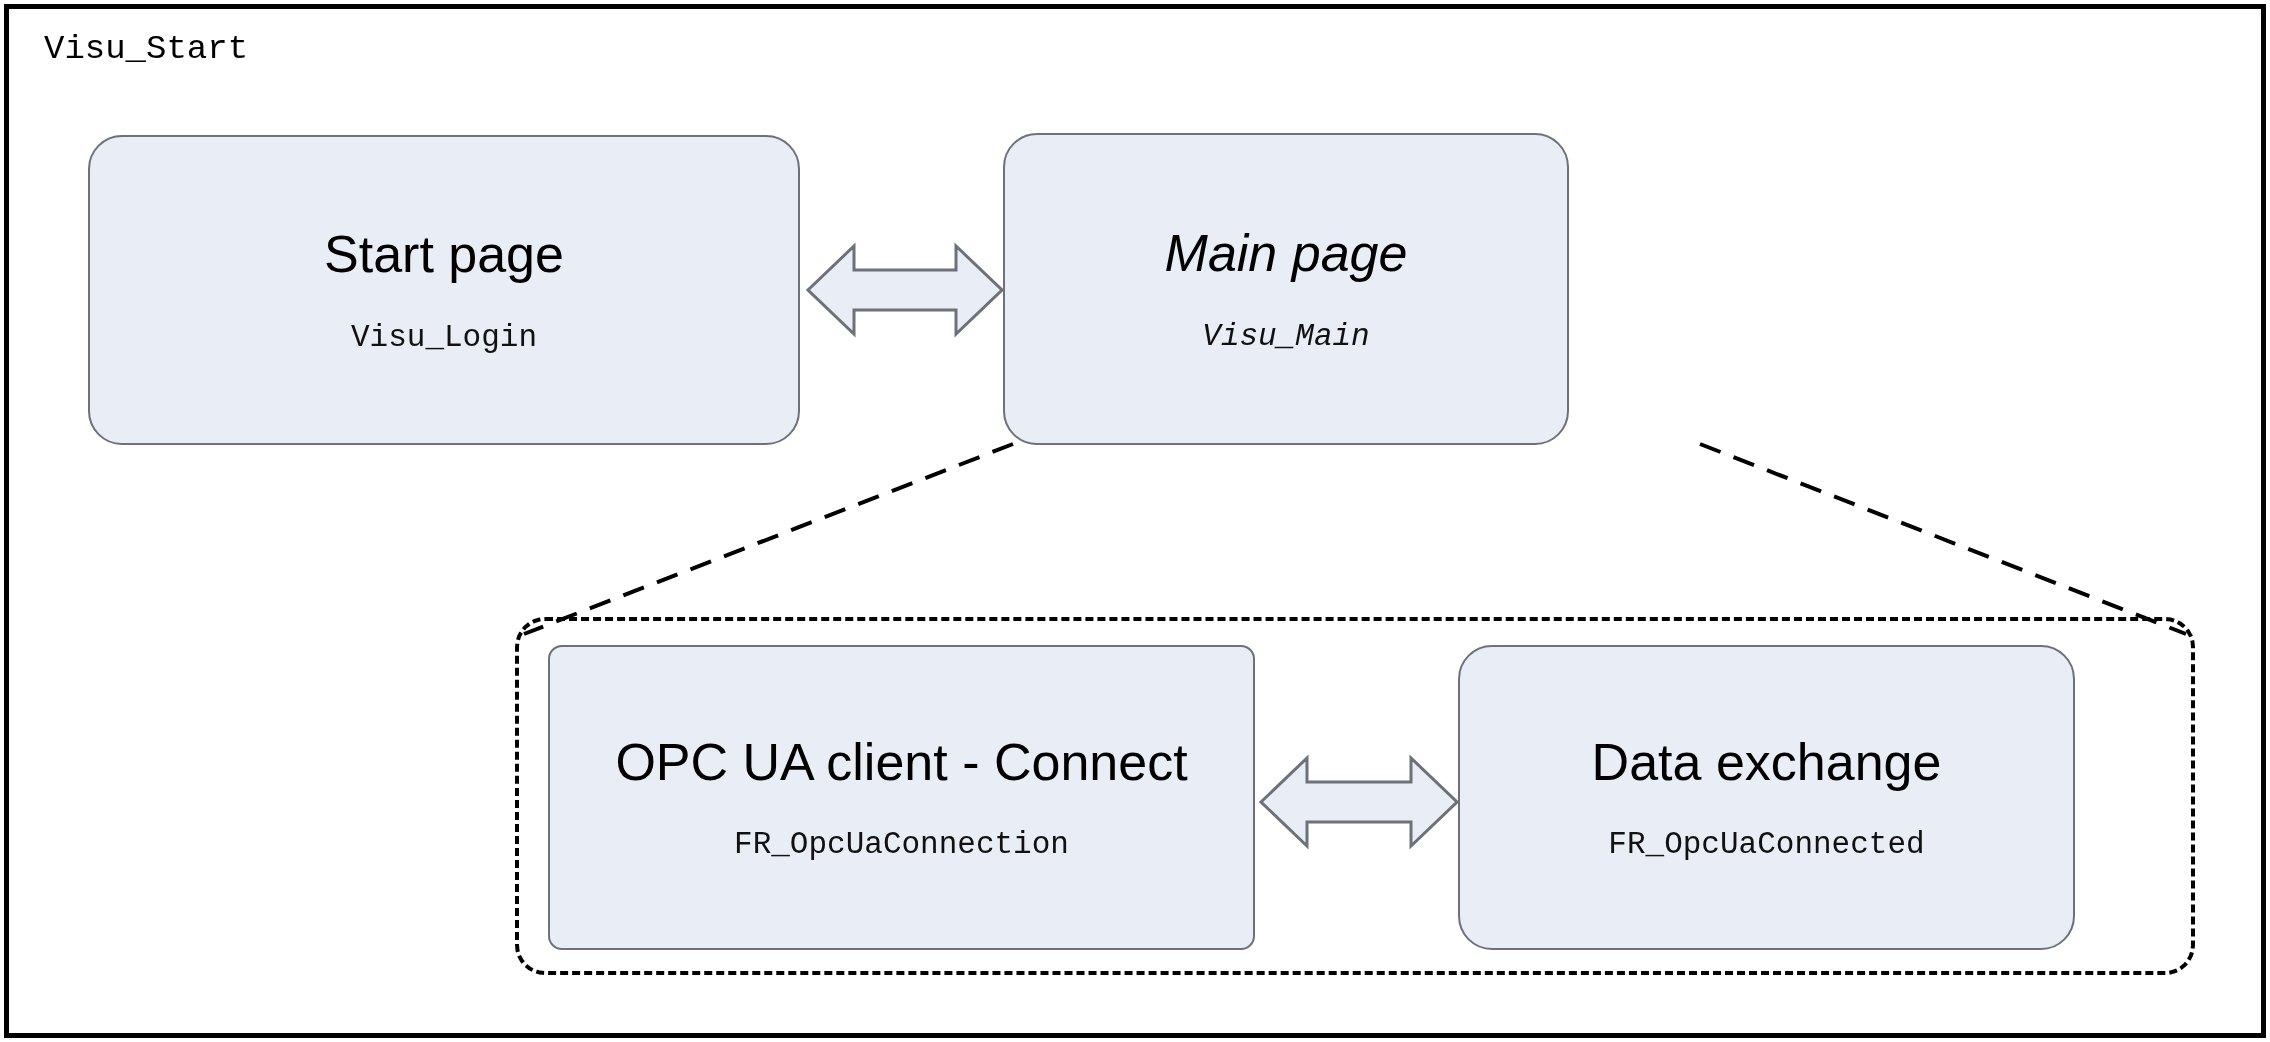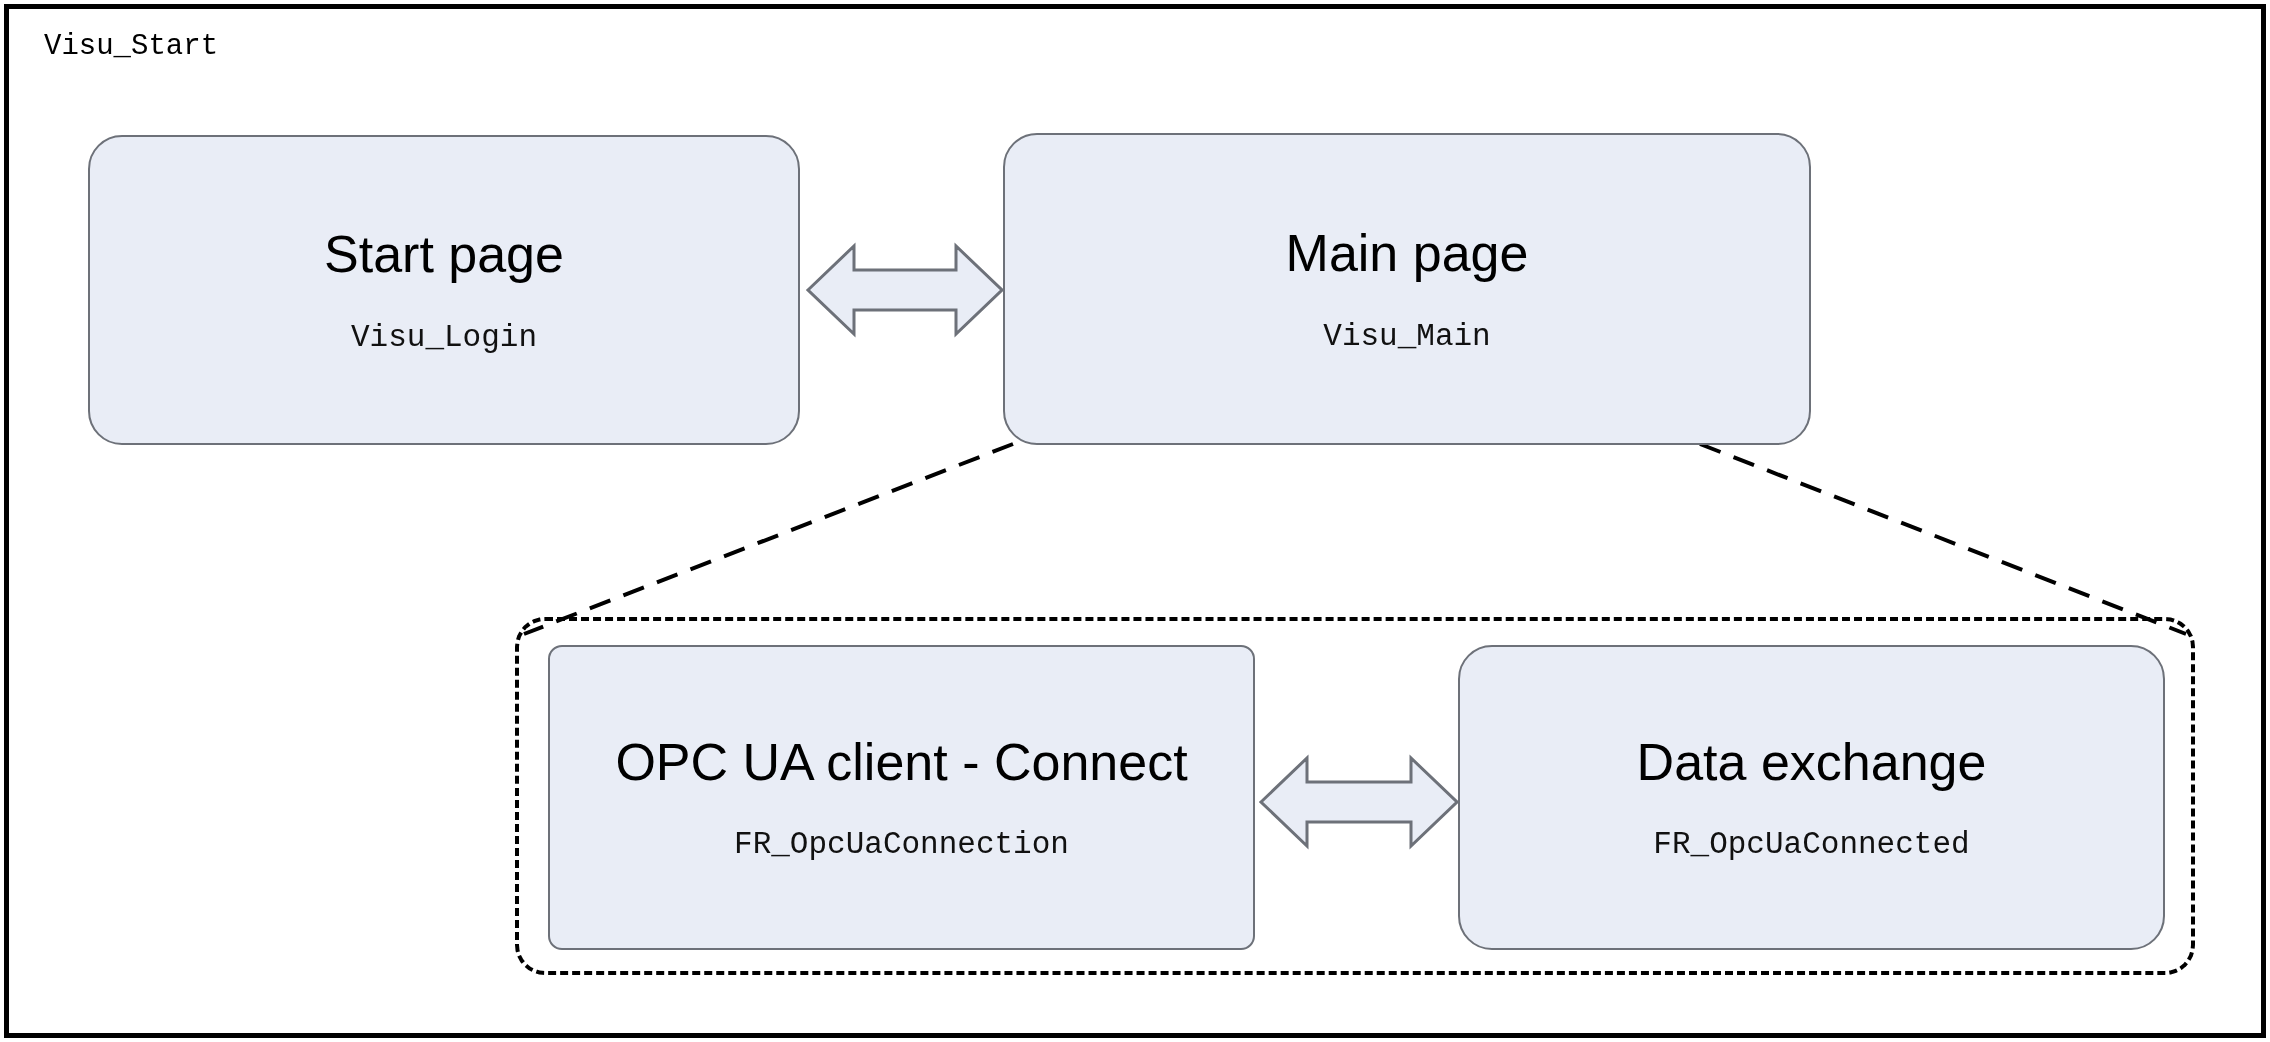--- a/index.html
+++ b/index.html
@@ -30,21 +30,21 @@
     border: 5px solid #000000;
     background: #ffffff;
   }
 
   
   .frame-label {
     position: absolute;
     left: 44px;
     top: 32px;
     font-family: "Liberation Mono", "DejaVu Sans Mono", monospace;
-    font-size: 29px;
+    font-size: 34px;
     line-height: 1;
     color: #000000;
     white-space: pre;
   }
 
   
   .connector-layer {
     position: absolute;
     left: 0;
     top: 0;
@@ -113,37 +113,37 @@
     <line x1="1700" y1="444" x2="2186" y2="634" stroke="#000000" stroke-width="4" stroke-dasharray="22,14"></line>
   </svg>
 
   <div class="group-box" style="left:515px; top:617px; width:1680px; height:358px;"></div>
 
   <div class="node" style="left:88px; top:135px; width:712px; height:310px;">
     <div class="node-title">Start page</div>
     <div class="node-subtitle">Visu_Login</div>
   </div>
 
-  <div class="node" style="left:1003px; top:133px; width:808px; height:312px;">
+  <div class="node" style="left:1003px; top:133px; width:566px; height:312px;font-style:italic;">
     <div class="node-title">Main page</div>
     <div class="node-subtitle">Visu_Main</div>
   </div>
 
   <div class="arrow" style="left:806px; top:240px; width:198px; height:100px;">
     <svg width="198" height="100" viewBox="0 0 198 100">
       <polygon points="2,50 48,6 48,30 150,30 150,6 196,50 150,94 150,70 48,70 48,94" fill="#e9edf6" stroke="#6d7179" stroke-width="3" stroke-linejoin="miter"></polygon>
     </svg>
   </div>
 
   <div class="node" style="left:548px; top:645px; width:707px; height:305px;border-radius:14px;">
     <div class="node-title">OPC UA client - Connect</div>
     <div class="node-subtitle">FR_OpcUaConnection</div>
   </div>
 
-  <div class="node" style="left:1458px; top:645px; width:707px; height:305px;">
+  <div class="node" style="left:1458px; top:645px; width:617px; height:305px;">
     <div class="node-title">Data exchange</div>
     <div class="node-subtitle">FR_OpcUaConnected</div>
   </div>
 
   <div class="arrow" style="left:1259px; top:752px; width:200px; height:100px;">
     <svg width="200" height="100" viewBox="0 0 200 100">
       <polygon points="2,50 48,6 48,30 152,30 152,6 198,50 152,94 152,70 48,70 48,94" fill="#e9edf6" stroke="#6d7179" stroke-width="3" stroke-linejoin="miter"></polygon>
     </svg>
   </div>
 

